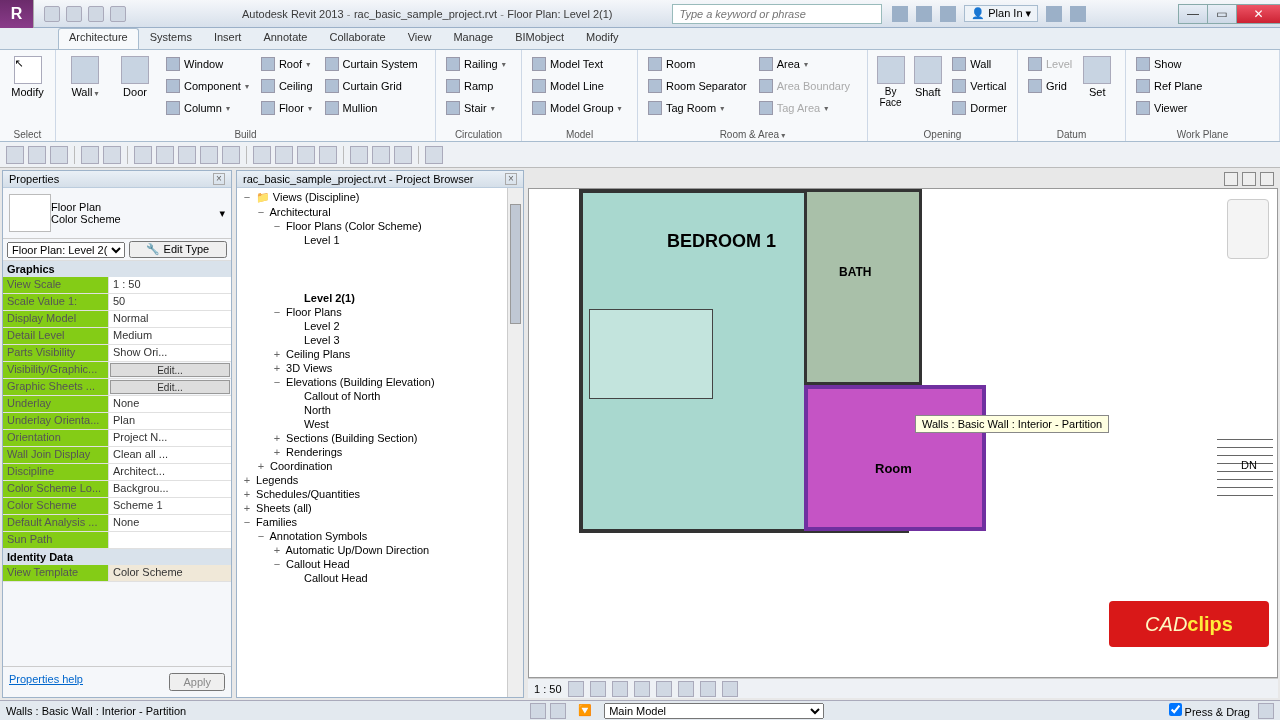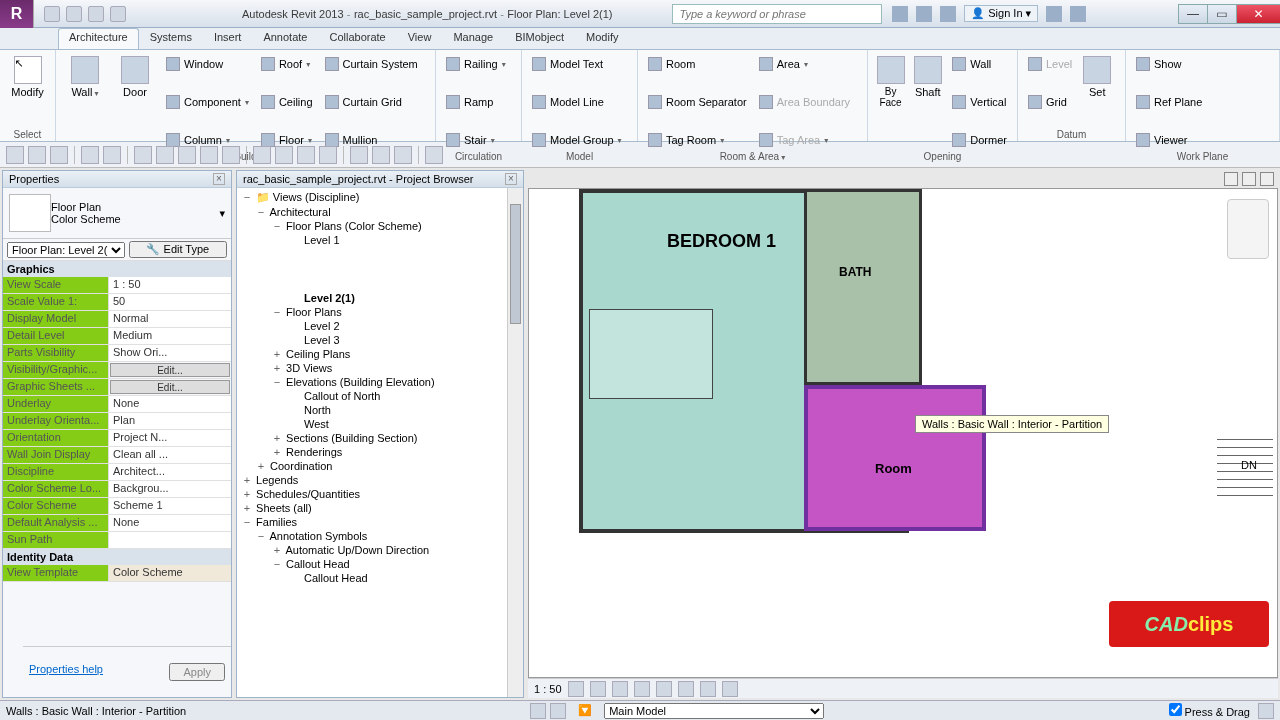--- a/index.html
+++ b/index.html
@@ -27,21 +27,21 @@
 .tab.active { background: #f7f9fb; border-color:#a8bccf; border-radius:3px 3px 0 0; }
 
 
 .ribbon { height: 92px; background: #f7f9fb; display: flex; border-bottom: 1px solid #a8bccf; }
 .rgroup { border-right: 1px solid #cdd8e6; display: flex; flex-direction: column; }
 .rgroup-body { flex: 1; display: flex; align-items: flex-start; padding: 4px 6px 0 6px; gap: 4px; }
 .rgroup-label { text-align: center; font-size: 10px; color: #555; padding: 1px 0; }
 .bigbtn { display: flex; flex-direction: column; align-items: center; width: 46px; gap: 2px; padding:2px;}
 .bigbtn .bicon { width: 28px; height: 28px; background: #c8d4e2; border:1px solid #aab; }
 .bigbtn .blabel { font-size: 11px; text-align:center; }
-.col { display: flex; flex-direction: column; gap: 18px; }
+.col { display: flex; flex-direction: column; gap: 2px; }
 .smallbtn { display: flex; align-items: center; gap: 4px; padding: 1px 4px; white-space: nowrap; height:20px; }
 .sicon { width: 14px; height: 14px; background: #b0c0d4; border:1px solid #99a; }
 .dim-text { color: #aaa; }
 .drop::after { content: " ▾"; font-size: 8px; color: #666; }
 
 
 .qrow { height: 26px; background: #eef1f5; border-bottom: 1px solid #bbb; display:flex; align-items:center; gap:4px; padding:0 6px;}
 .qbtn { width:18px; height:18px; background:#d5dce6; border:1px solid #aab;}
 .qsep { width:1px; height:18px; background:#bbb; margin:0 2px;}
 
@@ -56,21 +56,21 @@
 .prop-preview { display:flex; align-items:center; padding:6px; border-bottom:1px solid #ccc; }
 .prop-preview .thumb { width:42px; height:38px; background:#fff; border:1px solid #bbb; }
 .prop-row { display:flex; align-items:center; padding:2px 4px; gap:4px; border-bottom:1px solid #ddd; }
 .prop-row select, .prop-row button { font-size:11px; }
 .prop-cat { background:#d9e2eb; font-weight:bold; padding:2px 4px; }
 .prop-grid { flex:1; overflow:auto; }
 .pg-row { display:flex; border-bottom:1px solid #e0e0e0; height:17px; }
 .pg-label { width: 106px; padding:1px 4px; background:#84cc16; color:#555; border-right:1px solid #ddd; white-space:nowrap; overflow:hidden; text-overflow:ellipsis;}
 .pg-val { flex:1; padding:1px 4px; background:#fff; color:#333; white-space:nowrap; overflow:hidden;}
 .pg-val.btn { background:#ddd; text-align:center; border:1px solid #999; margin:1px; font-size:10px;}
-.prop-footer { display:flex; justify-content:space-between; padding:16px 6px; border-top:1px solid #ccc;margin-left:20px;}
+.prop-footer { display:flex; justify-content:space-between; padding:6px 6px; border-top:1px solid #ccc;}
 .prop-footer a { color:#0066cc; text-decoration:underline;}
 .prop-footer button { padding:1px 12px; color:#888;}
 
 
 .browser { width: 288px; }
 .tree { flex:1; overflow:auto; padding:2px 4px; background:#fff; position:relative;}
 .tnode { padding:1px 0; white-space:nowrap;}
 .tnode .exp { display:inline-block; width:12px; text-align:center; color:#666; cursor:pointer;}
 .tnode.sel { font-weight:bold;margin-top:44px; }
 .ind1{padding-left:14px;} .ind2{padding-left:30px;} .ind3{padding-left:48px;}
@@ -85,21 +85,21 @@
 .room-bed { position:absolute; left:50px; top:0; width:330px; height:344px; background:#a9d8cf; border:4px solid #333; }
 .room-bath { position:absolute; left:275px; top:0; width:118px; height:196px; background:#a9c0a9; border:3px solid #333; border-left:3px solid #333;}
 .room-bath2 { position:absolute; left:275px; top:196px; width:182px; height:146px; background:#c554c5; border:4px solid #7030a0;}
 .label-bed { position:absolute; left:118px; top:42px; font-weight:bold; font-size:18px;padding-left:20px;}
 .label-bath { position:absolute; left:310px; top:76px; font-weight:bold; font-size:12px;}
 .label-room { position:absolute; left:346px; top:272px; font-weight:bold; font-size:13px;}
 .bed { position:absolute; left:60px; top:120px; width:124px; height:90px; border:1px solid #444; background:rgba(255,255,255,0.3);}
 .tooltip { position:absolute; left:386px; top:226px; background:#ffffe1; border:1px solid #888; padding:2px 6px; font-size:11px; z-index:10;}
 .nav-cube { position:absolute; right:8px; top:10px; width:42px; height:60px; background:#f4f4f4; border:1px solid #ccc; border-radius:4px;}
 .watermark { position:absolute; right:8px; bottom:30px; width:160px; height:46px; background:#d91818; border-radius:4px; display:flex; align-items:center; justify-content:center;}
-.watermark .wm1 { color:#86efac; font-weight:bold; font-size:20px; font-style:italic;}
+.watermark .wm1 { color:#fef9c3; font-weight:normal; font-size:20px; font-style:italic;}
 .watermark .wm2 { color:#ffeb3b; font-weight:bold; font-size:20px;}
 .canvas-status { height:20px; background:#eef1f5; border-top:1px solid #ccc; display:flex; align-items:center; gap:6px; padding:0 6px; font-size:11px;}
 .cs-btn{width:16px;height:16px;background:#d0d8e3;border:1px solid #aab;}
 
 
 .statusbar { height:20px; background:#e3e9ef; border-top:1px solid #aab; display:flex; align-items:center; padding:0 6px; gap:8px; font-size:11px;}
 .statusbar .sep{flex:1;}
 .status-icons{display:flex;gap:4px;}
 
 .dn-label { position:absolute; right:20px; top:270px; font-size:11px; }
@@ -120,21 +120,21 @@
   <div class="title-text">
     <span>Autodesk Revit 2013</span> <span class="dim">-</span>
     <span>rac_basic_sample_project.rvt</span> <span class="dim">-</span>
     <span>Floor Plan: Level 2(1)</span>
   </div>
   <input class="search-box" placeholder="Type a keyword or phrase" style="">
   <div class="right-icons">
     <div class="ticon"></div>
     <div class="ticon"></div>
     <div class="ticon"></div>
-    <div class="signin">👤 <span>Sign In</span> ▾</div>
+    <div class="signin">👤 <span>Plan In</span> ▾</div>
     <div class="ticon"></div>
     <div class="ticon"></div>
   </div>
   <div class="win-btns">
     <div class="win-btn">—</div>
     <div class="win-btn">▭</div>
     <div class="win-btn close">✕</div>
   </div>
 </div>
 

